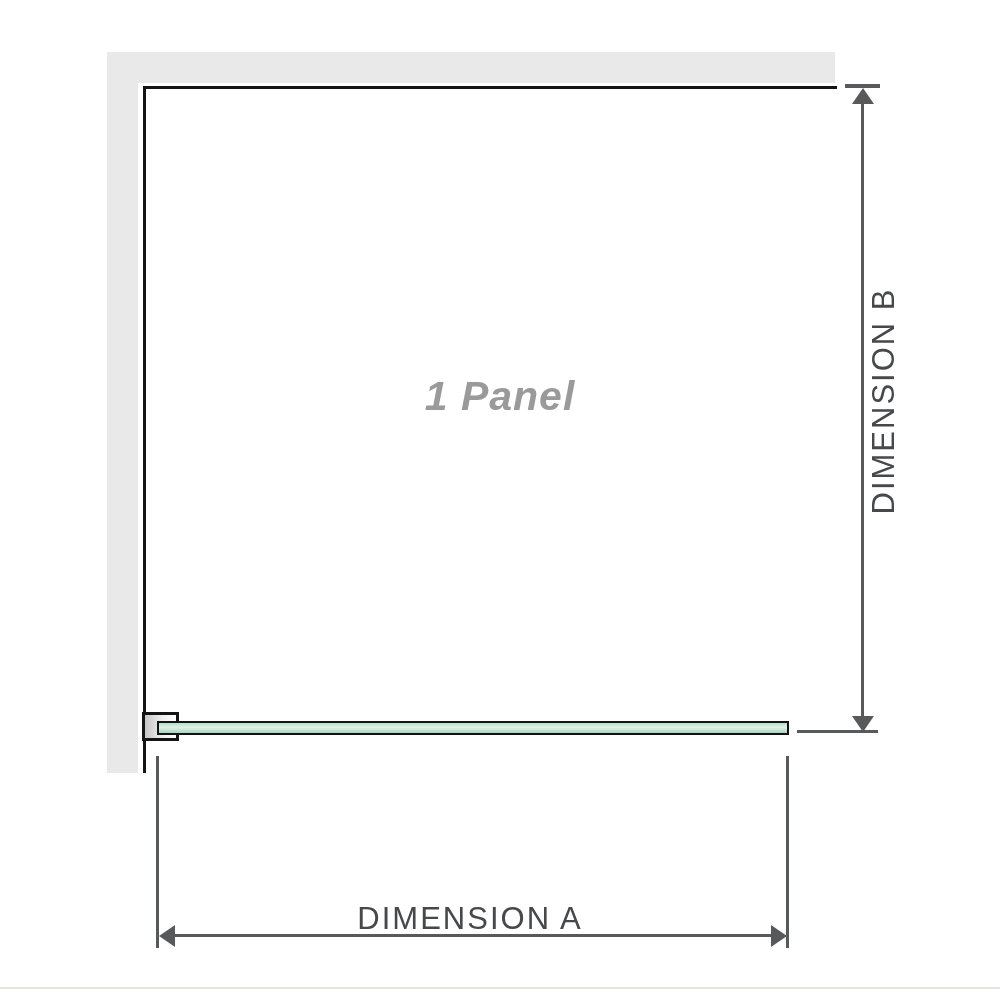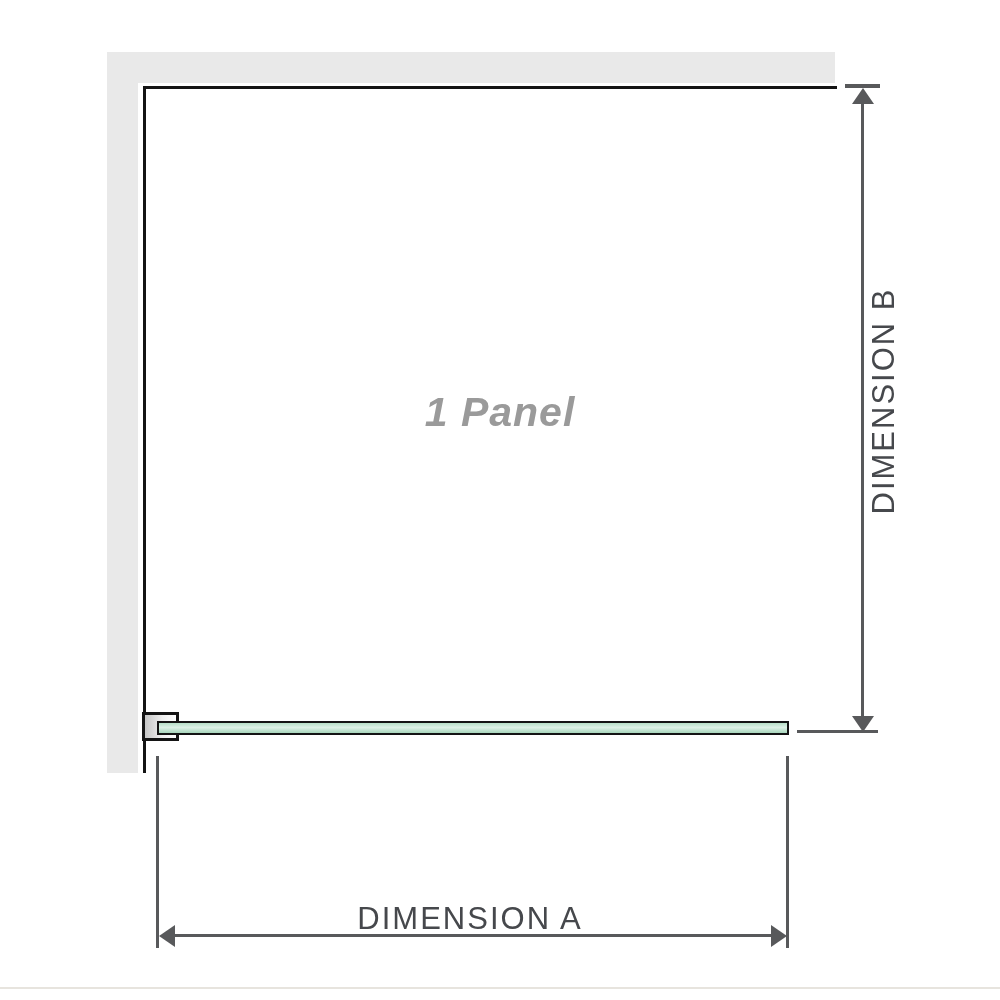--- a/index.html
+++ b/index.html
@@ -34,21 +34,21 @@
     z-index: 1;
   }
   .frame-left {
     left: 143px; top: 86px; width: 3px; height: 687px;
     background: var(--outline, #141414);
     z-index: 1;
   }
 
   
   .panel-label {
-    left: 500px; top: 412px;
+    left: 500px; top: 396px;
     transform: translate(-50%, -50%);
     font-size: 41px;
     font-style: italic;
     font-weight: 600;
     letter-spacing: 1px;
     color: var(--panel_text, #9a9a9a);
     white-space: nowrap;
     z-index: 2;
   }
 

